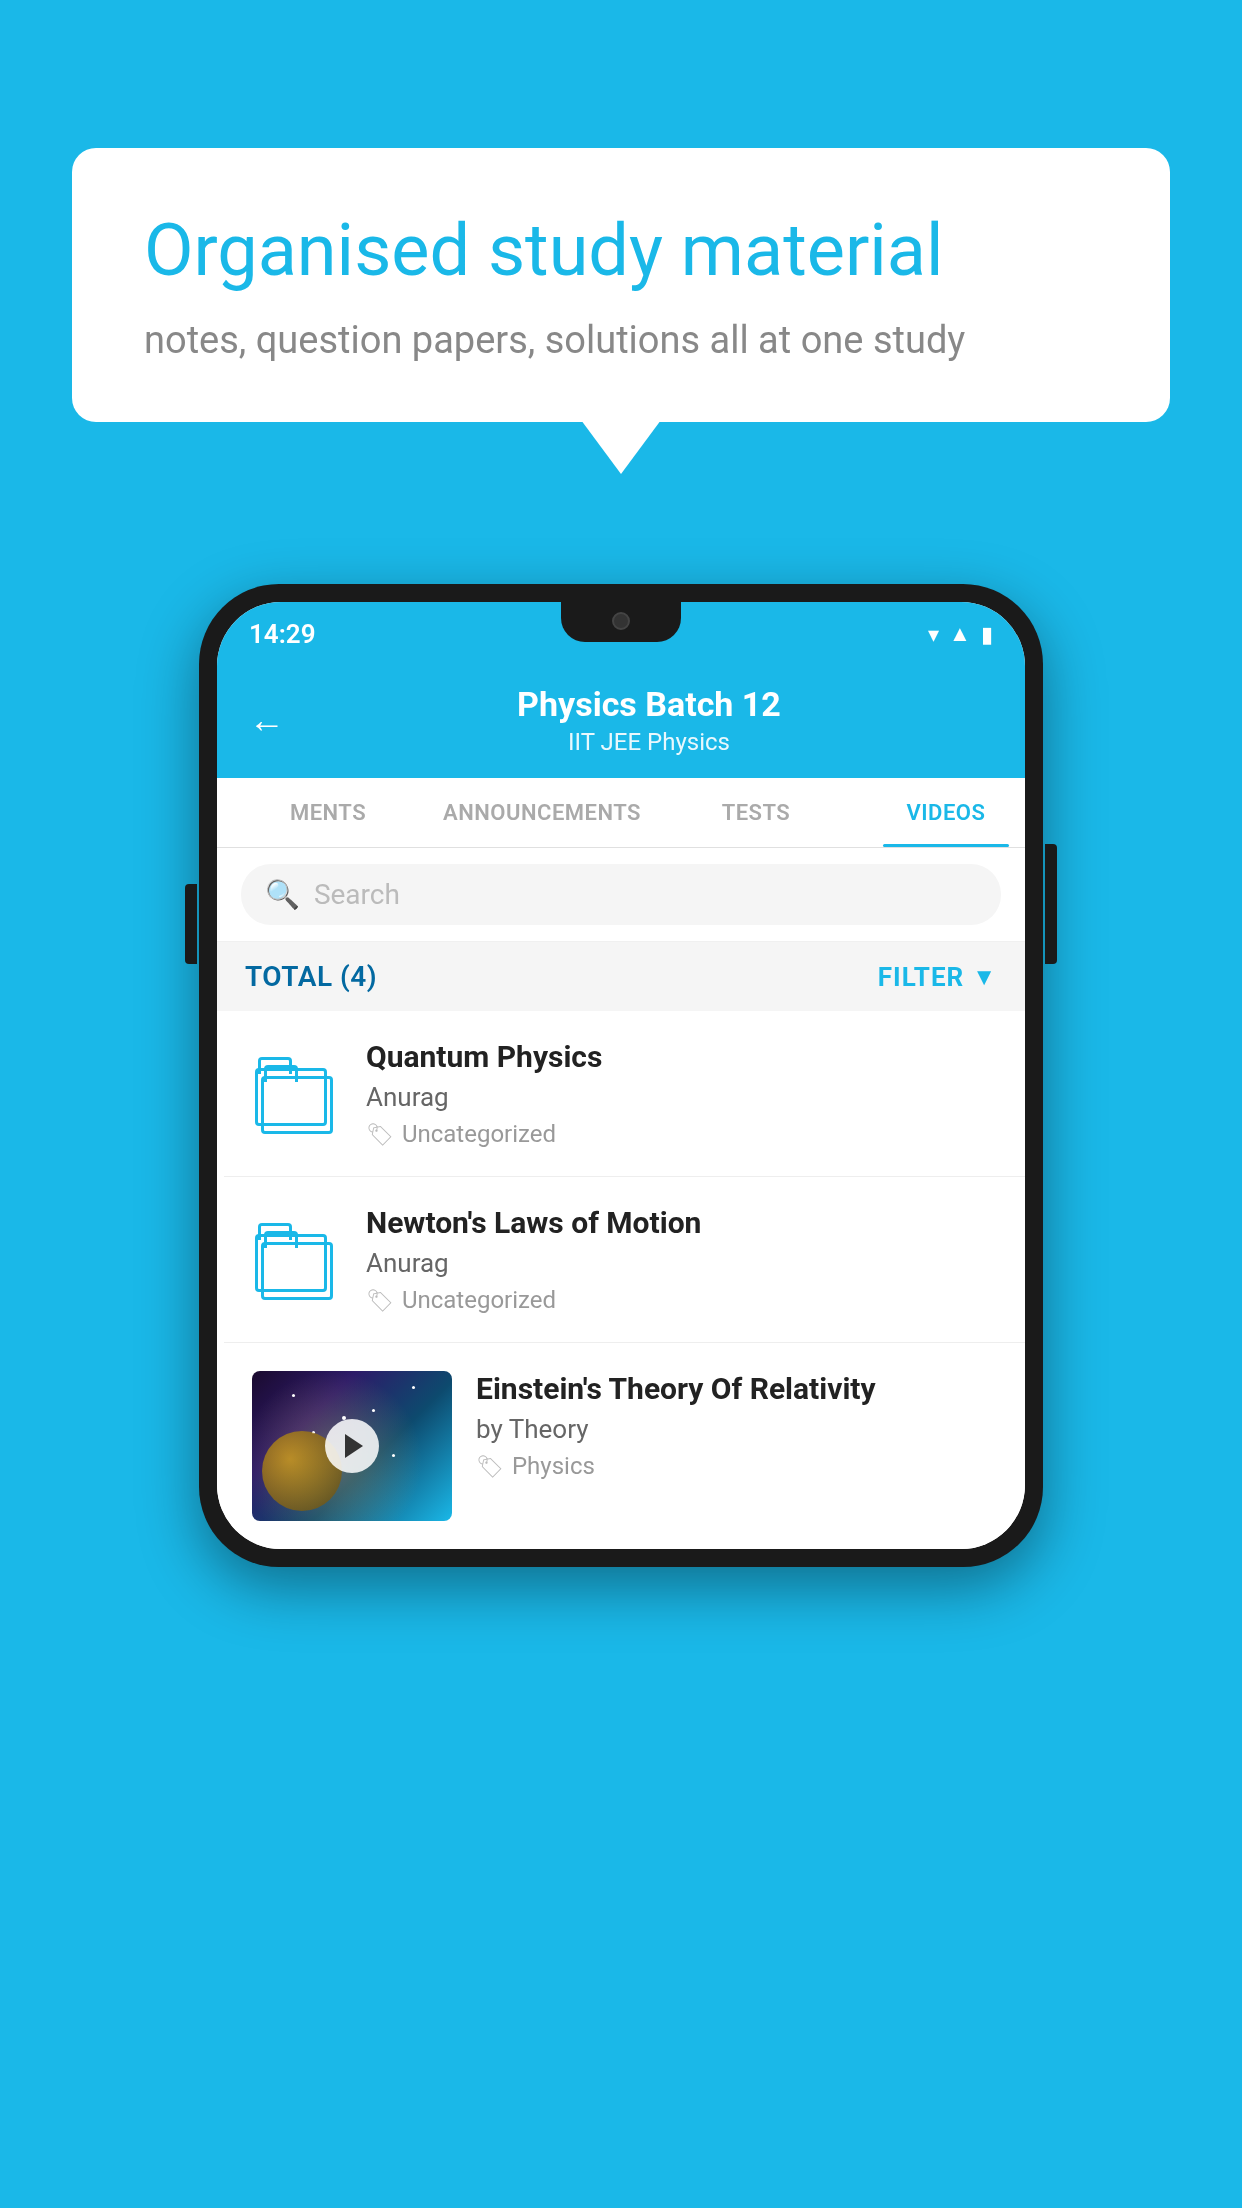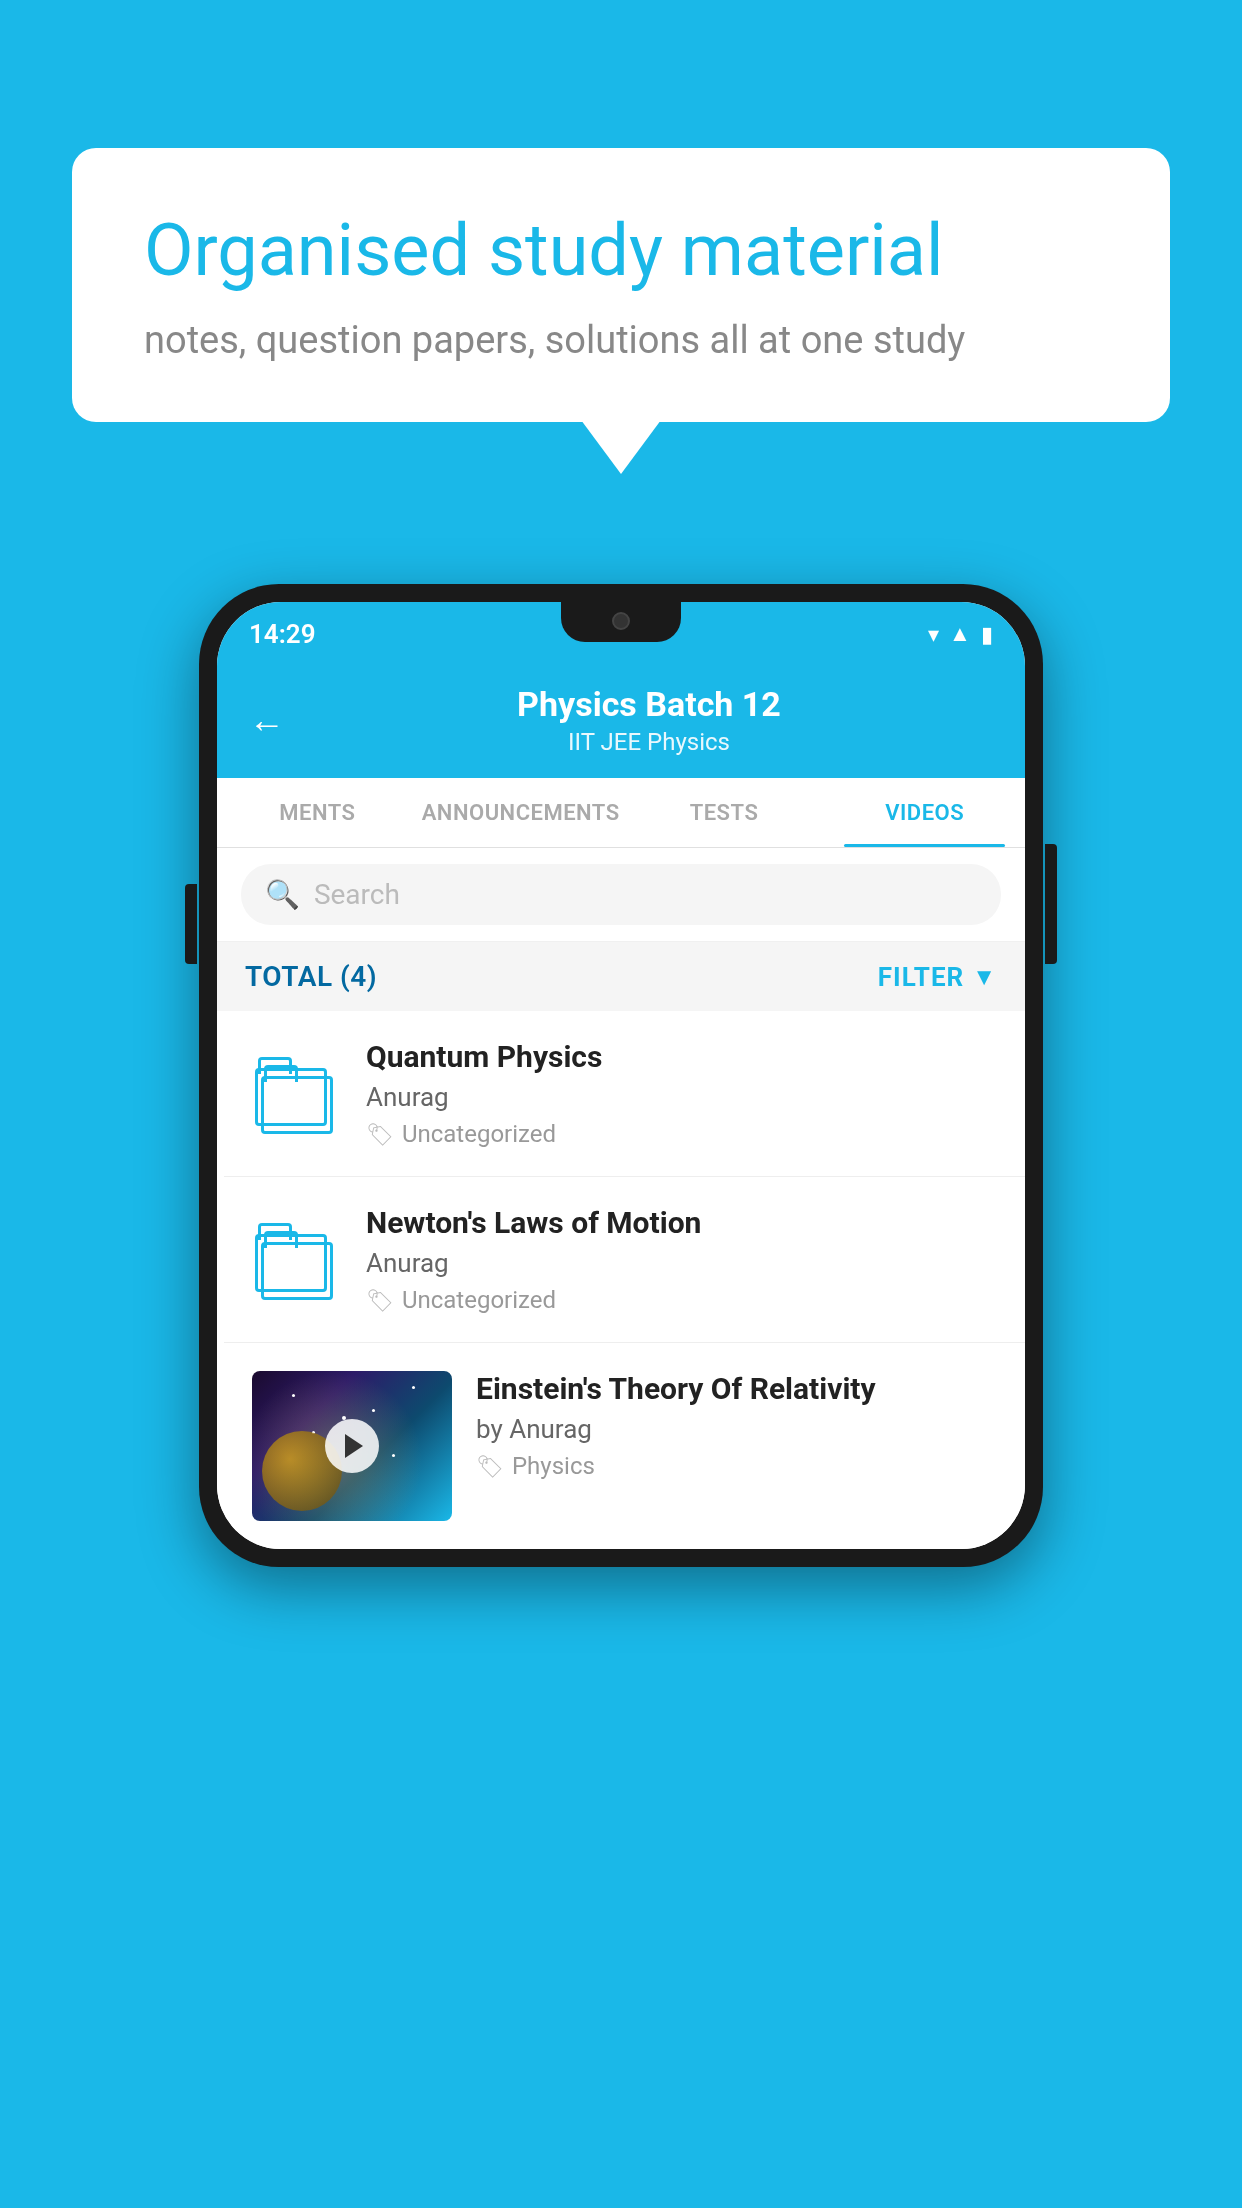--- a/index.html
+++ b/index.html
@@ -196,20 +196,21 @@
 
     .tab-item {
       flex: 1;
       text-align: center;
       padding: 22px 4px;
       font-size: 22px;
       font-weight: 600;
       color: #aaa;
       letter-spacing: 0.5px;
       position: relative;
+      margin-left: 32px;
     }
 
     .tab-item.active {
       color: #1ab8e8;
     }
 
     .tab-item.active::after {
       content: '';
       position: absolute;
       bottom: 0;
@@ -564,21 +565,21 @@
               <div class="star" style="top:55%;left:70%;"></div>
               <div class="star" style="top:30%;left:45%;width:4px;height:4px;"></div>
             </div>
             <div class="planet-visual"></div>
             <div class="play-button">
               <div class="play-triangle"></div>
             </div>
           </div>
           <div class="video-info">
             <div class="video-title">Einstein's Theory Of Relativity</div>
-            <div class="video-author">by Anurag</div>
+            <div class="video-author">by Theory</div>
             <div class="video-tag">
               <span class="tag-icon">🏷</span>
               <span>Physics</span>
             </div>
           </div>
         </div>
 
       </div>
     </div>
   </div>

